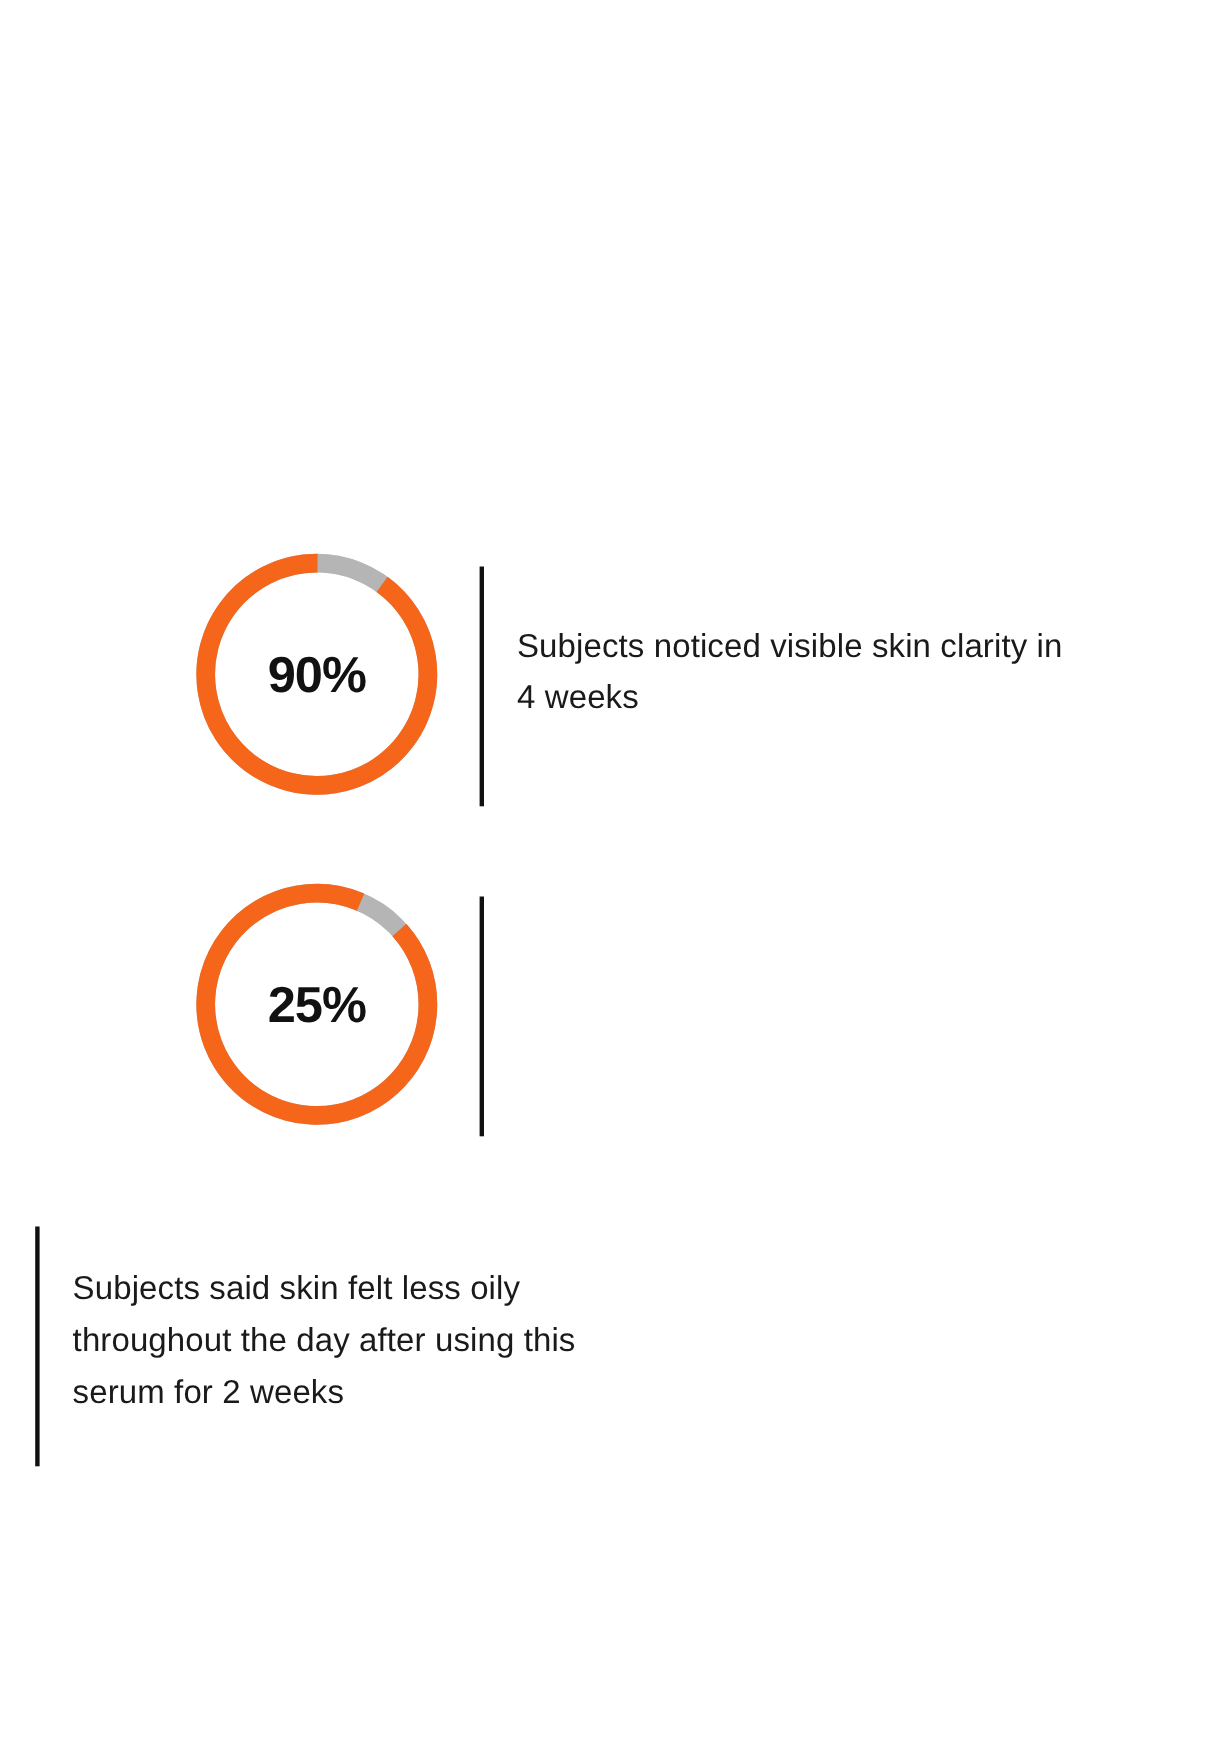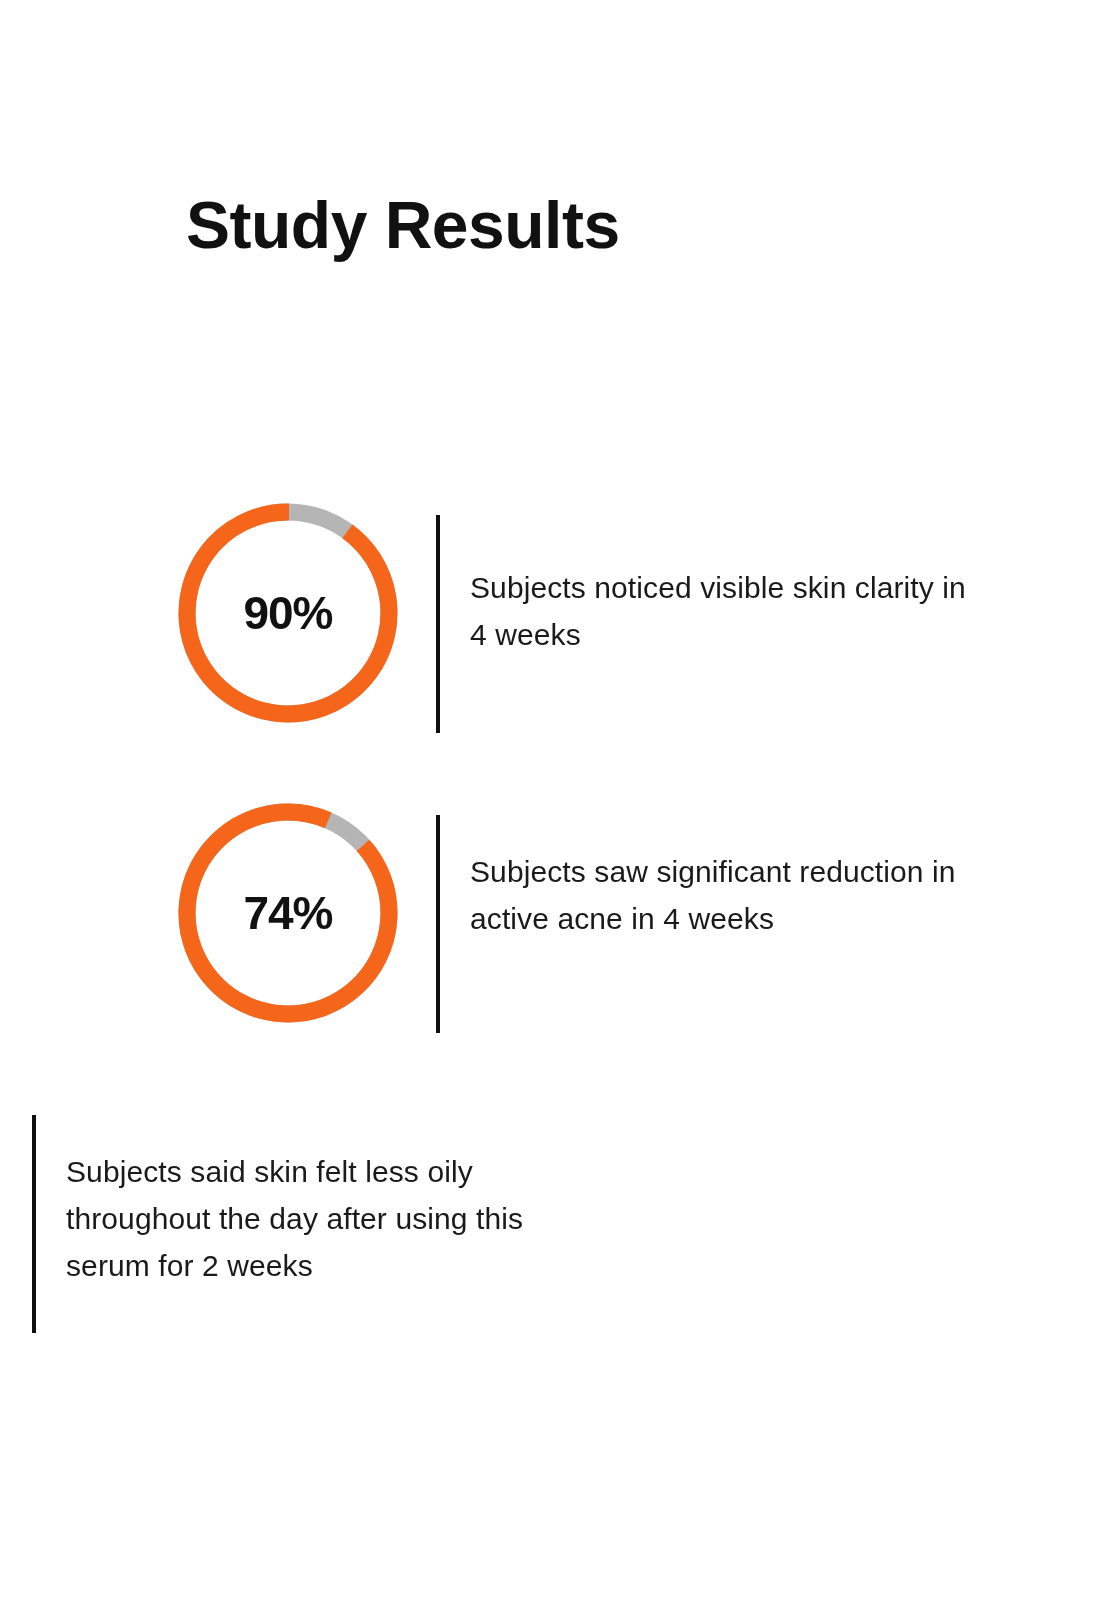--- a/index.html
+++ b/index.html
@@ -108,21 +108,20 @@
   }
   .stat-row.r2 .stat-text { margin-top: 52px; }
   .stat-row.r3 .stat-text { margin-top: 52px; }
 </style>
 </head>
 <body>
 
 <div class="page">
 
   <div class="heading">
-    <div class="line2">Study Results</div>
   </div>
 
   <div class="stats">
 
     <div class="stat-row r1">
       <div class="donut-wrap">
         <svg width="232" height="232" viewBox="0 0 232 232" aria-hidden="true">
           <circle cx="116" cy="116" r="101" fill="none" stroke="#B5B5B5" stroke-width="17"></circle>
           <circle cx="116" cy="116" r="101" fill="none" stroke="#F5661A" stroke-width="17" stroke-linecap="butt" stroke-dasharray="571.2 63.5" stroke-dashoffset="0" transform="rotate(-54 116 116)"></circle>
         </svg>
@@ -131,24 +130,23 @@
       <div class="divider h1"></div>
       <div class="stat-text">Subjects noticed visible skin clarity in 4 weeks</div>
     </div>
 
     <div class="stat-row r2">
       <div class="donut-wrap">
         <svg width="232" height="232" viewBox="0 0 232 232" aria-hidden="true">
           <circle cx="116" cy="116" r="101" fill="none" stroke="#B5B5B5" stroke-width="17"></circle>
           <circle cx="116" cy="116" r="101" fill="none" stroke="#F5661A" stroke-width="17" stroke-linecap="butt" stroke-dasharray="590.3 44.4" stroke-dashoffset="0" transform="rotate(-42 116 116)"></circle>
         </svg>
-        <div class="donut-value">74%</div>
+        <div class="donut-value">25%</div>
       </div>
       <div class="divider h2"></div>
-      <div class="stat-text">Subjects saw significant reduction in active acne in 4 weeks</div>
     </div>
 
     <div class="stat-row r3">
       <div class="divider h3"></div>
       <div class="stat-text">Subjects said skin felt less oily throughout the day after using this serum for 2 weeks</div>
     </div>
 
   </div>
 </div>
 

